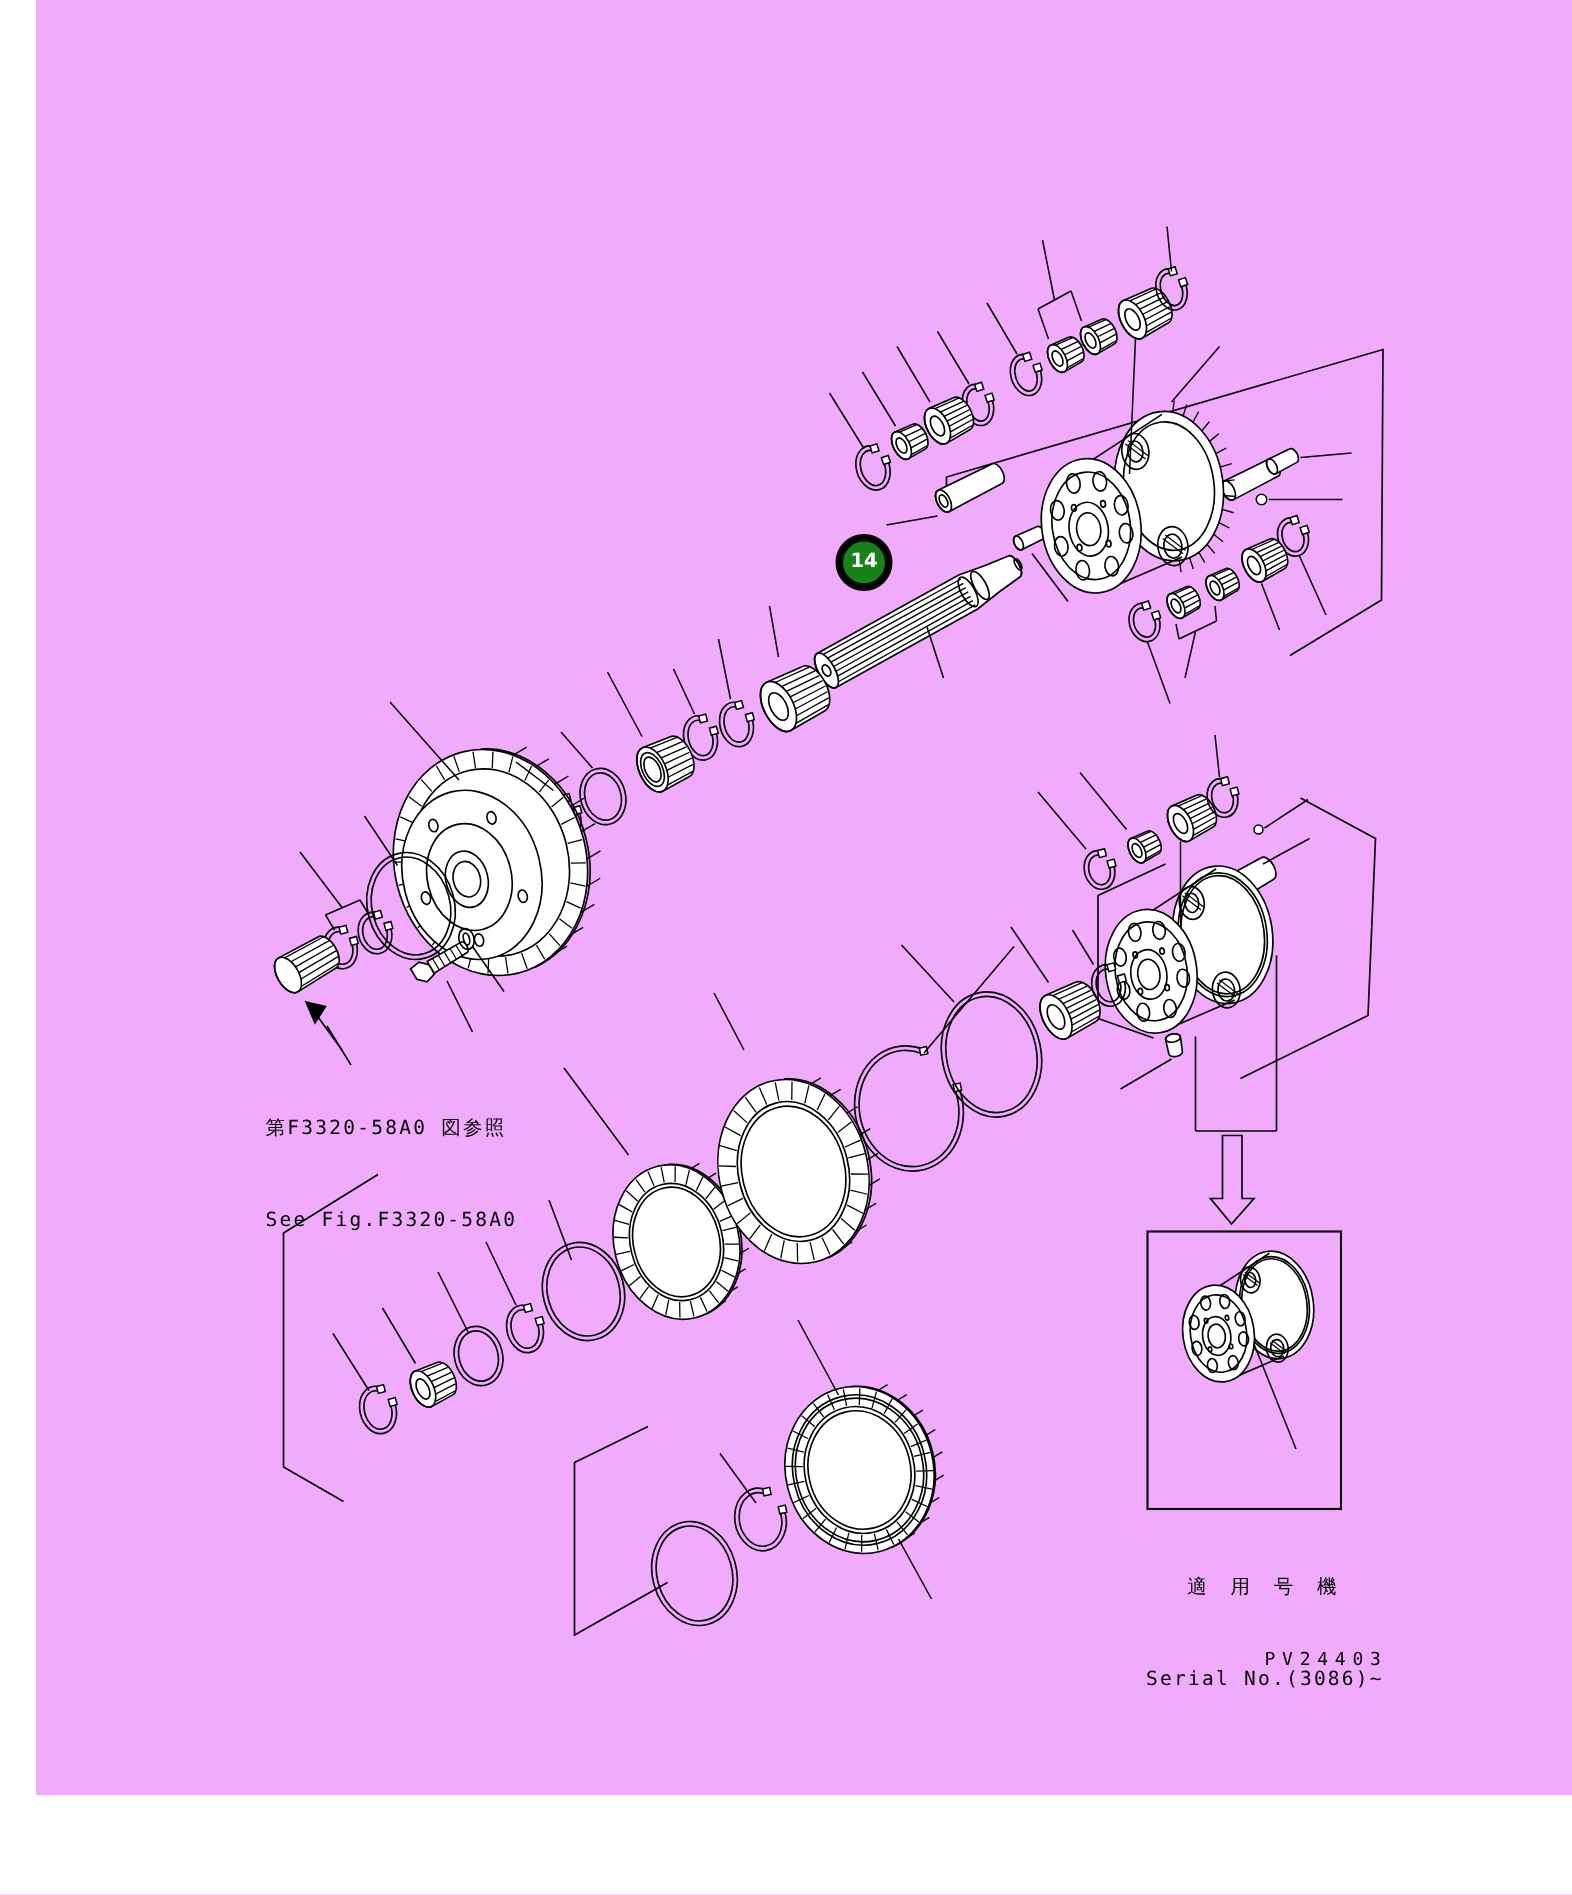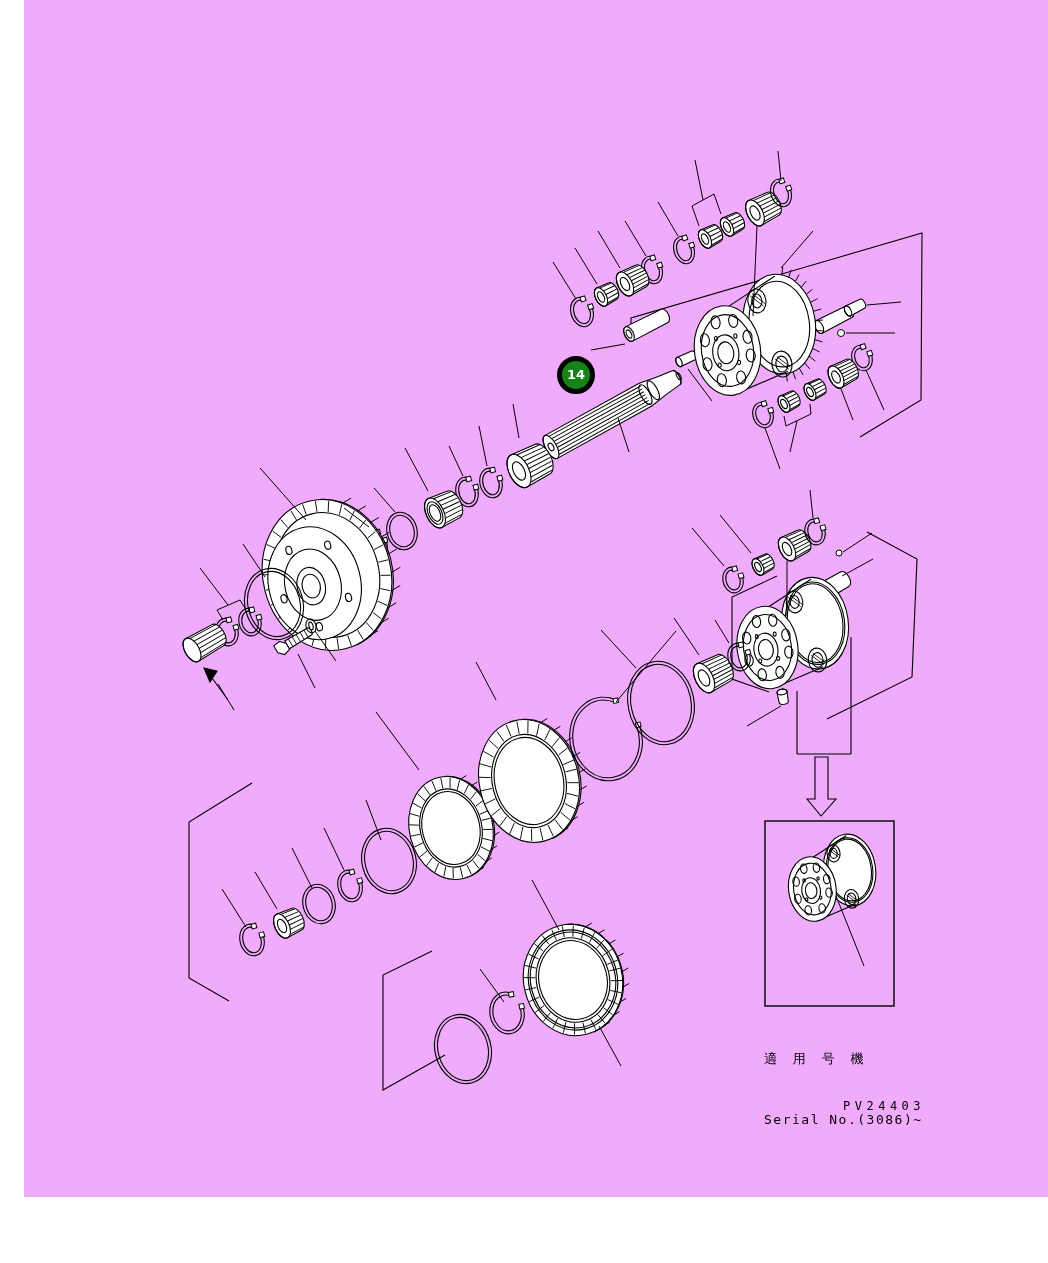--- a/index.html
+++ b/index.html
@@ -2,21 +2,21 @@
 <html><head>
 <meta charset="utf-8">
 <style>
   html,body{margin:0;padding:0;background:#fff;}
   .stage{position:relative;width:1048px;height:1197px;background:#f0abfc;overflow:hidden;
          font-family:"DejaVu Sans Mono","Liberation Mono",monospace;color:#000;margin-left:24px;}
   svg{position:absolute;left:0;top:0;}
   .txt{position:absolute;white-space:pre;line-height:1.55;}
   .figref{left:153px;top:703px;font-size:13px;letter-spacing:1.5px;}
   .applic{left:740px;top:1009px;font-size:13px;letter-spacing:1.5px;}
-  .applic .jp{letter-spacing:4px;}
+  .applic .jp{letter-spacing:4px;text-align:center;}
   .drawno{left:819px;top:1097px;font-size:12px;letter-spacing:4.5px;}
   .badge{position:absolute;left:533px;top:356px;width:38px;height:38px;box-sizing:border-box;
          border:5px solid #000;border-radius:50%;text-align:center;
          font-family:"DejaVu Sans","Liberation Sans",sans-serif;
          font-size:13px;font-weight:bold;line-height:28px;}
 </style>
 </head>
 <body>
 
 <div class="stage">
@@ -758,20 +758,24 @@
         <line x1="575" y1="1026" x2="597" y2="1066" stroke="#000000" stroke-width="1"></line>
         <line x1="456" y1="969" x2="480" y2="1002" stroke="#000000" stroke-width="1"></line>
         <line x1="535" y1="930" x2="508" y2="880" stroke="#000000" stroke-width="1"></line>
       </g>
     </svg>
 
   <div class="badge" style="background: rgb(23, 130, 23); border-color: rgb(0, 0, 0); color: rgb(255, 255, 255);">
     <span>14</span>
   </div>
 
+  <div class="txt figref">
+    <div>第F3320-58A0 図参照</div>
+    <div>See Fig.F3320-58A0</div>
+  </div>
 
   <div class="txt applic">
     <div class="jp">適 用 号 機</div>
     <div>Serial No.(3086)~</div>
   </div>
 
   <div class="txt drawno">PV24403</div>
 </div>
 
 </body></html>

